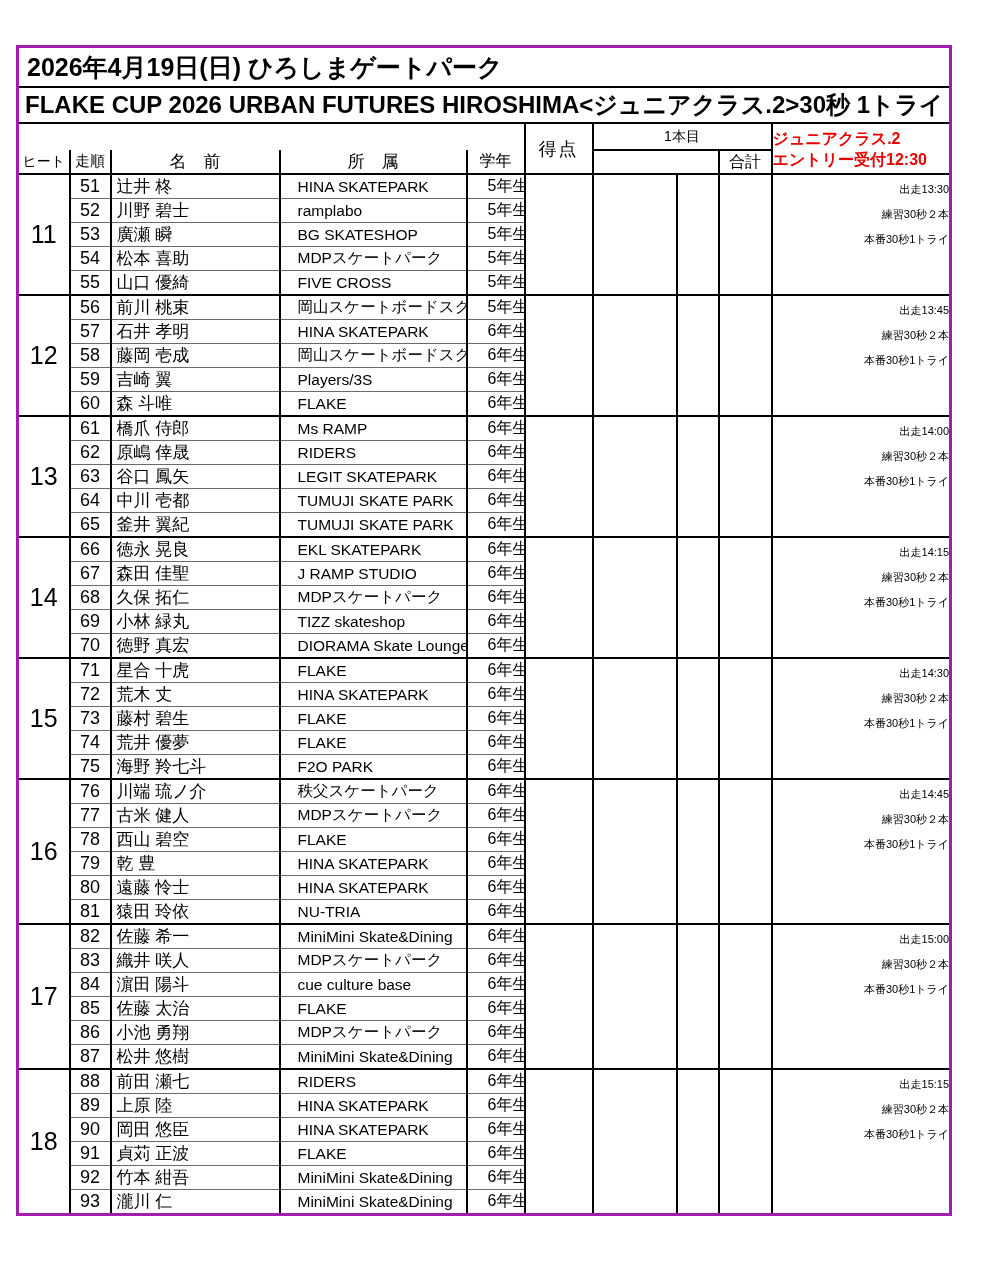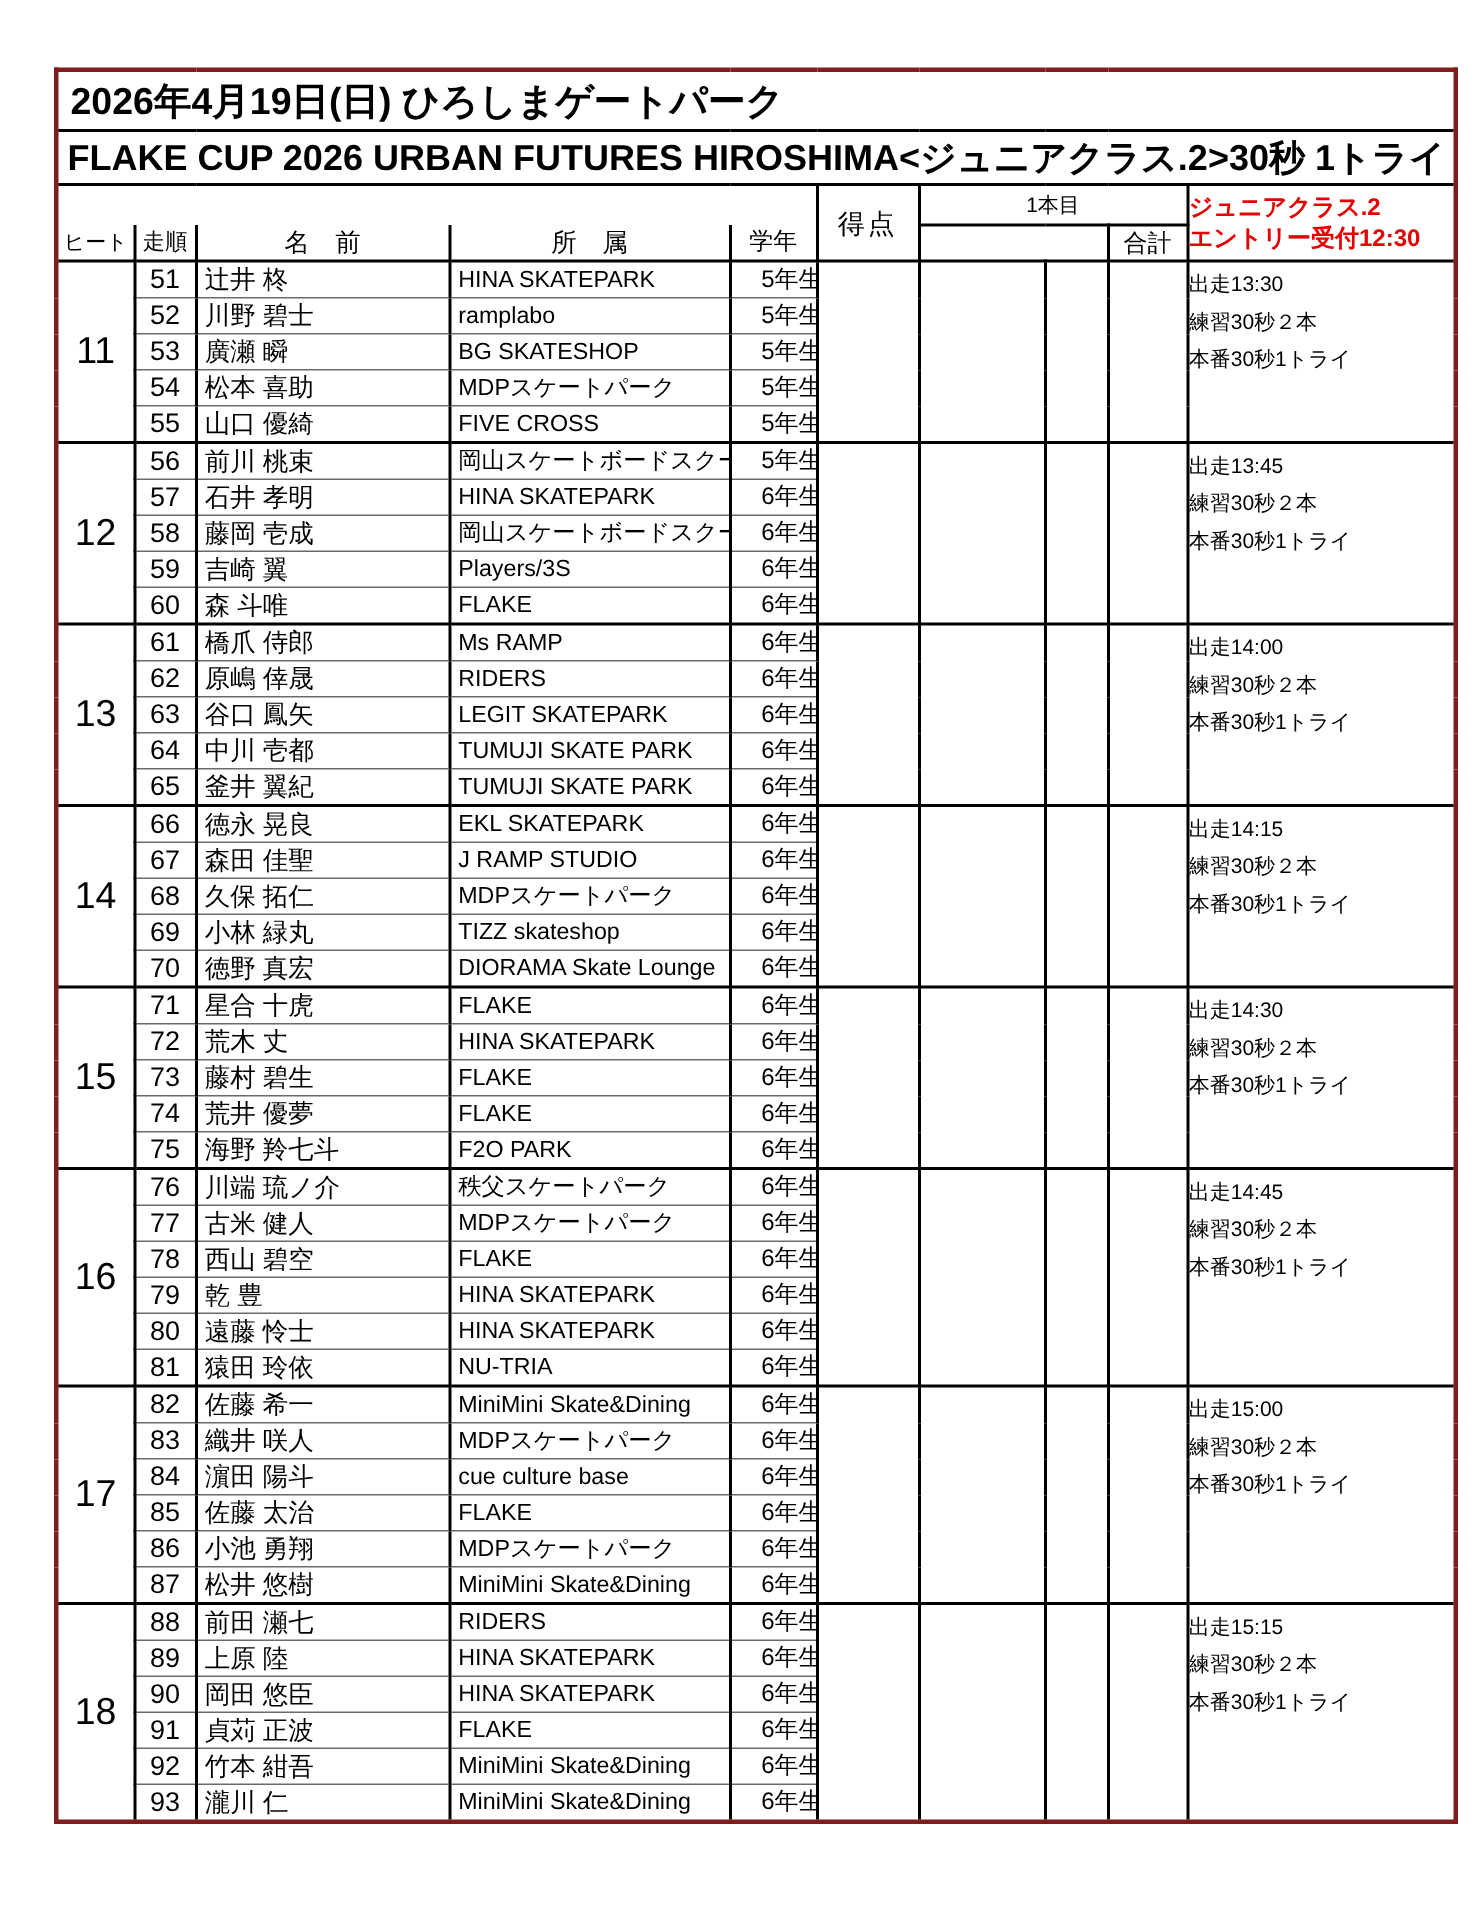--- a/index.html
+++ b/index.html
@@ -1,23 +1,23 @@
 <!DOCTYPE html>
 <html><head>
 <meta charset="utf-8">
 <style>
   html,body{margin:0;padding:0;}
   body{
     width:989px;height:1280px;position:relative;background:#ffffff;
     font-family:"Liberation Sans","DejaVu Sans",sans-serif;color:#000;
   }
   table.grid{
-    position:absolute;left:36px;top:45px;width:933px;
+    position:absolute;left:16px;top:45px;width:933px;
     border-collapse:collapse;table-layout:fixed;
-    border:3px solid #7f1d1d;
+    border:3px solid #a21caf;
   }
   td{overflow:hidden;padding:0;vertical-align:middle;}
 
   
   .title-row td{
     height:38px;font-size:25px;font-weight:bold;text-align:left;
     padding-left:8px;border-bottom:2px solid #000;white-space:nowrap;
   }
   .subtitle-row td{height:34px;border-bottom:2px solid #000;}
   .sub-flex{
@@ -41,26 +41,26 @@
   .hdr-class{border:2px solid #000;text-align:left;font-weight:bold;font-size:16px;line-height:21px;}
 
   
   tr.rider td{height:23px;border-left:2px solid #000;border-right:2px solid #000;
     border-top:1px solid #6a6a6a;border-bottom:1px solid #6a6a6a;}
   tr.rider.hl td{border-bottom:2px solid #000;}
   tr.rider.hf td{border-top:2px solid #000;}
   td.c-heat{font-size:25px;text-align:center;vertical-align:middle;border:2px solid #000 !important;}
   td.c-order{font-size:18px;text-align:center;}
   td.c-name{font-size:17px;text-align:left;padding-left:5px;white-space:nowrap;}
-  td.c-club{font-size:15.5px;text-align:left;padding-left:5px;white-space:nowrap;}
+  td.c-club{font-size:15.5px;text-align:left;padding-left:17px;white-space:nowrap;}
   td.c-grade{font-size:16px;text-align:right;padding-left:20px;white-space:nowrap;}
   td.c-blank{border:2px solid #000 !important;}
   td.c-note{
-    border:2px solid #000 !important;vertical-align:top;text-align:left;
-    font-size:14px;line-height:25px;padding-top:2px;white-space:nowrap;
+    border:2px solid #000 !important;vertical-align:top;text-align:right;
+    font-size:11px;line-height:25px;padding-top:2px;white-space:nowrap;
   }
 </style>
 </head>
 <body>
 
 <table class="grid">
   <colgroup>
     <col style="width:52px">
       <col style="width:41px">
       <col style="width:169px">

